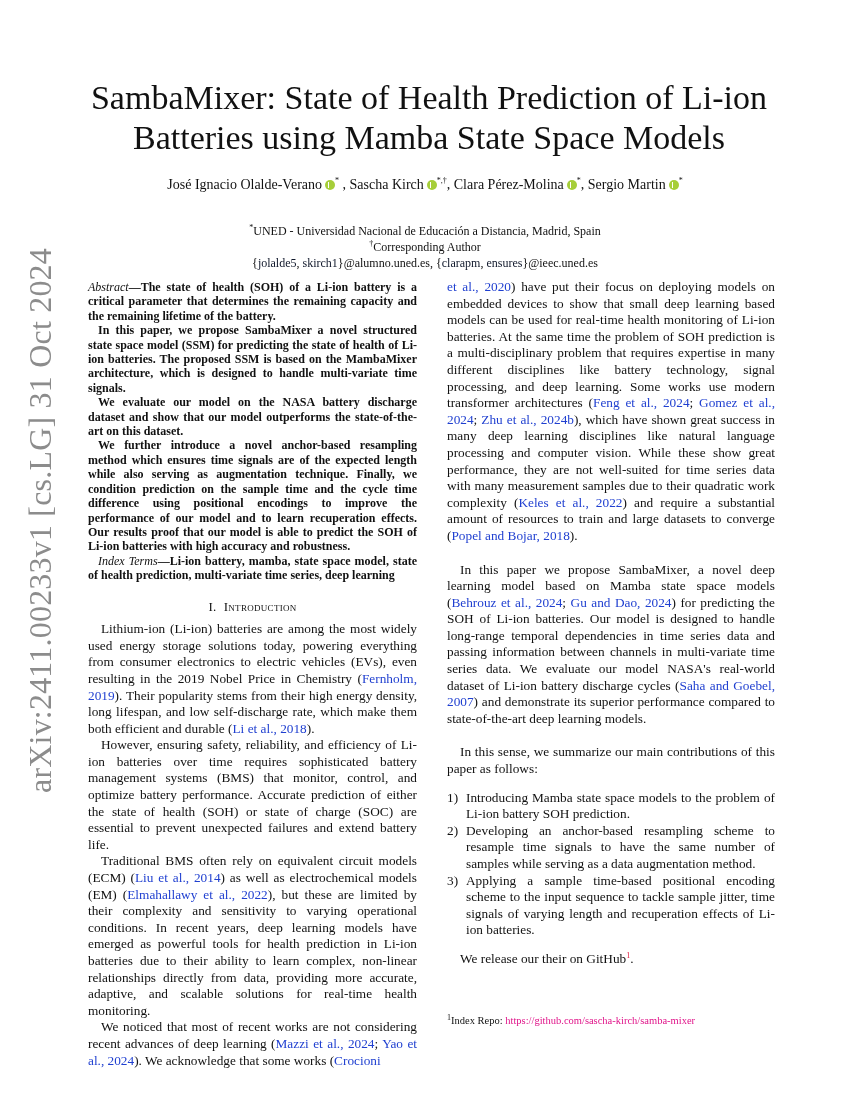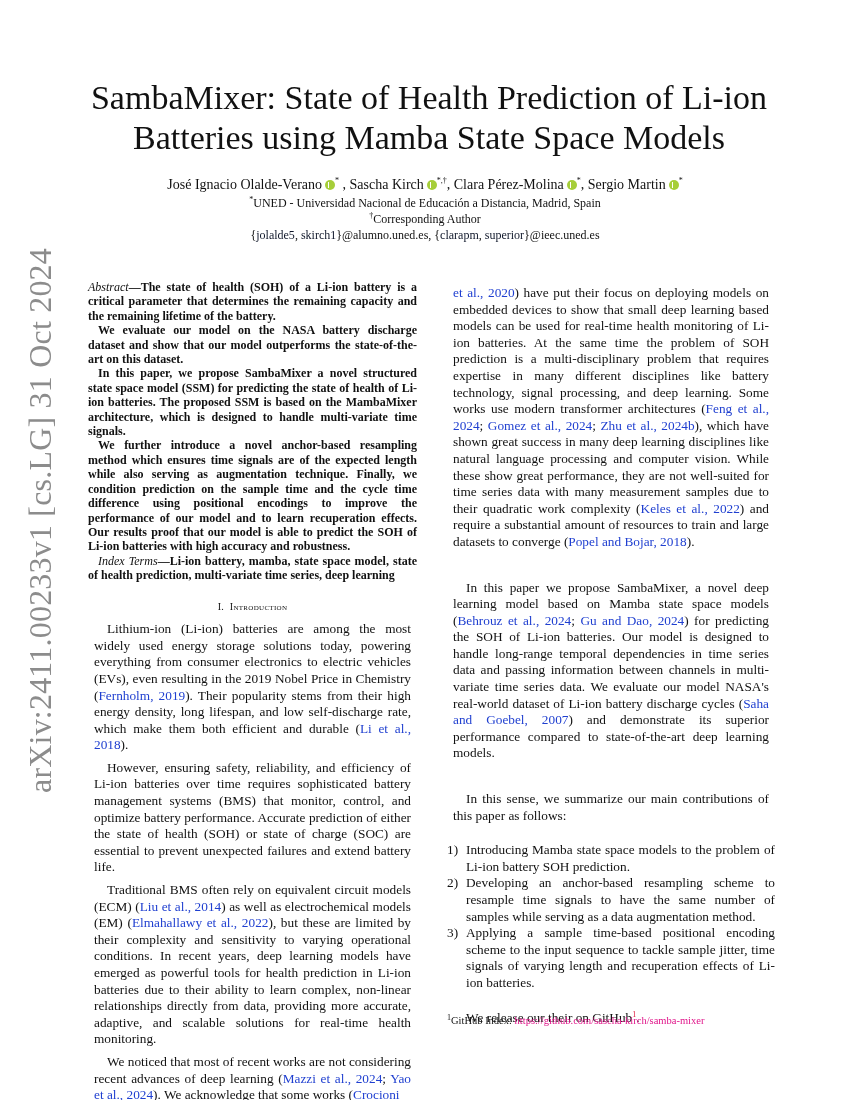--- a/index.html
+++ b/index.html
@@ -13,42 +13,42 @@
     font-family: "Liberation Serif", serif; font-size: 32px; color: #8c8c8c; letter-spacing: 0.2px;
   }
   .title {
     position: absolute; left: 64px; width: 730px; top: 78px; text-align: center;
     font-size: 34px; line-height: 40px; color: #111;
   }
   .authors {
     position: absolute; left: 60px; width: 730px; top: 176px; text-align: center;
     font-size: 14px; line-height: 18px;
   }
-  .affil { position: absolute; left: 60px; width: 730px; text-align: center; font-size: 12px; line-height: 16px; }
+  .affil { position: absolute; left: 60px; width: 730px; text-align: center; font-size: 12px; line-height: 16px; margin-top: 28px; }
   .affil1 { top: 195px; }
   .affil2 { top: 211px; }
   .affil3 { top: 227px; }
   .pink { color: #0f172a; }
   sup { font-size: 8px; vertical-align: super; line-height: 0; }
   .orcid {
     display: inline-block; width: 10px; height: 10px; border-radius: 50%; background: #a6ce39;
     vertical-align: middle; margin-left: 3px; position: relative; top: -1px;
   }
   .orcid::after { content: ""; position: absolute; left: 3px; top: 2px; width: 4px; height: 6px; border-left: 1.5px solid #fff; }
   .col { position: absolute; font-size: 13.3px; line-height: 16.6px; text-align: justify; }
   .col-left { left: 88px; width: 329px; top: 280px; }
   .col-right { left: 447px; width: 328px; top: 279px; }
   .abs { font-weight: bold; font-size: 12px; line-height: 14.4px; text-align: justify; margin: 0; }
   .abs p { margin: 0; text-indent: 10px; }
   .abs p.first { text-indent: 0; }
   .abs em { font-weight: normal; font-style: italic; margin-top: 29px; }
   .abs .idx em { font-weight: normal; }
-  p { margin: 6px; }
+  p { margin: 0; }
   .indent { text-indent: 13px; }
-  .section-title { text-align: center; font-size: 10px; margin: 16px 0 6px 0; letter-spacing: 0.3px; }
+  .section-title { text-align: center; font-size: 13px; margin: 16px 0 6px 0; letter-spacing: 0.3px; }
   .section-title .sc { font-variant: small-caps; }
   .cite { color: #1f3fd0; }
   .gap { height: 17px; }
   ol { margin: 0; padding: 0; list-style: none; }
   ol li { position: relative; padding-left: 19px; margin-left: 0; }
   ol li .num { position: absolute; left: 0; top: 0; }
   .footnote { position: absolute; left: 447px; top: 1014px; font-size: 10.5px; line-height: 14px; }
   .footnote .url { color: #e0158a; }
 </style>
 </head>
@@ -62,27 +62,27 @@
 
 <div class="authors">
   <span>José Ignacio Olalde-Verano</span><span class="orcid"></span><sup>*</sup> ,
   <span>Sascha Kirch</span><span class="orcid"></span><sup>*,†</sup>,
   <span>Clara Pérez-Molina</span><span class="orcid"></span><sup>*</sup>,
   <span>Sergio Martin</span><span class="orcid"></span><sup>*</sup>
 </div>
 
 <div class="affil affil1"><sup>*</sup><span>UNED - Universidad Nacional de Educación a Distancia, Madrid, Spain</span></div>
 <div class="affil affil2"><sup>†</sup><span>Corresponding Author</span></div>
-<div class="affil affil3">{<span class="pink">jolalde5</span>, <span class="pink">skirch1</span>}<span>@alumno.uned.es</span>, {<span class="pink">clarapm</span>, <span class="pink">superior</span>}<span>@ieec.uned.es</span></div>
+<div class="affil affil3">{<span class="pink">jolalde5</span>, <span class="pink">skirch1</span>}<span>@alumno.uned.es</span>, {<span class="pink">clarapm</span>, <span class="pink">ensures</span>}<span>@ieec.uned.es</span></div>
 
 <div class="col col-left">
   <div class="abs">
     <p class="first"><em>Abstract</em><span>—The state of health (SOH) of a Li-ion battery is a critical parameter that determines the remaining capacity and the remaining lifetime of the battery.</span></p>
+    <p>In this paper, we propose SambaMixer a novel structured state space model (SSM) for predicting the state of health of Li-ion batteries. The proposed SSM is based on the MambaMixer architecture, which is designed to handle multi-variate time signals.</p>
     <p>We evaluate our model on the NASA battery discharge dataset and show that our model outperforms the state-of-the-art on this dataset.</p>
-    <p>In this paper, we propose SambaMixer a novel structured state space model (SSM) for predicting the state of health of Li-ion batteries. The proposed SSM is based on the MambaMixer architecture, which is designed to handle multi-variate time signals.</p>
     <p>We further introduce a novel anchor-based resampling method which ensures time signals are of the expected length while also serving as augmentation technique. Finally, we condition prediction on the sample time and the cycle time difference using positional encodings to improve the performance of our model and to learn recuperation effects. Our results proof that our model is able to predict the SOH of Li-ion batteries with high accuracy and robustness.</p>
     <p class="idx"><em>Index Terms</em><span>—Li-ion battery, mamba, state space model, state of health prediction, multi-variate time series, deep learning</span></p>
   </div>
 
   <div class="section-title">
     <span>I.</span>&nbsp;&nbsp;<span class="sc">Introduction</span>
   </div>
 
   <p class="indent"><span>Lithium-ion (Li-ion) batteries are among the most widely used energy storage solutions today, powering everything from consumer electronics to electric vehicles (EVs), even resulting in the 2019 Nobel Price in Chemistry (</span><span class="cite">Fernholm, 2019</span><span>). Their popularity stems from their high energy density, long lifespan, and low self-discharge rate, which make them both efficient and durable (</span><span class="cite">Li et al., 2018</span><span>).</span></p>
   <p class="indent">However, ensuring safety, reliability, and efficiency of Li-ion batteries over time requires sophisticated battery management systems (BMS) that monitor, control, and optimize battery performance. Accurate prediction of either the state of health (SOH) or state of charge (SOC) are essential to prevent unexpected failures and extend battery life.</p>
@@ -100,14 +100,14 @@
   <ol>
     <li><span class="num">1)</span><span>Introducing Mamba state space models to the problem of Li-ion battery SOH prediction.</span></li>
     <li><span class="num">2)</span><span>Developing an anchor-based resampling scheme to resample time signals to have the same number of samples while serving as a data augmentation method.</span></li>
     <li><span class="num">3)</span><span>Applying a sample time-based positional encoding scheme to the input sequence to tackle sample jitter, time signals of varying length and recuperation effects of Li-ion batteries.</span></li>
   </ol>
   <div class="gap" style="height:12px"></div>
   <p class="indent"><span>We release our their on GitHub</span><sup class="pink" style="color:#e0153a">1</sup><span>.</span></p>
 </div>
 
 <div class="footnote">
-  <sup>1</sup><span>GitHub Index: </span><span class="url">https://github.com/sascha-kirch/samba-mixer</span>
+  <sup>1</sup><span>Index Repo: </span><span class="url">https://github.com/sascha-kirch/samba-mixer</span>
 </div>
 
 </body></html>

